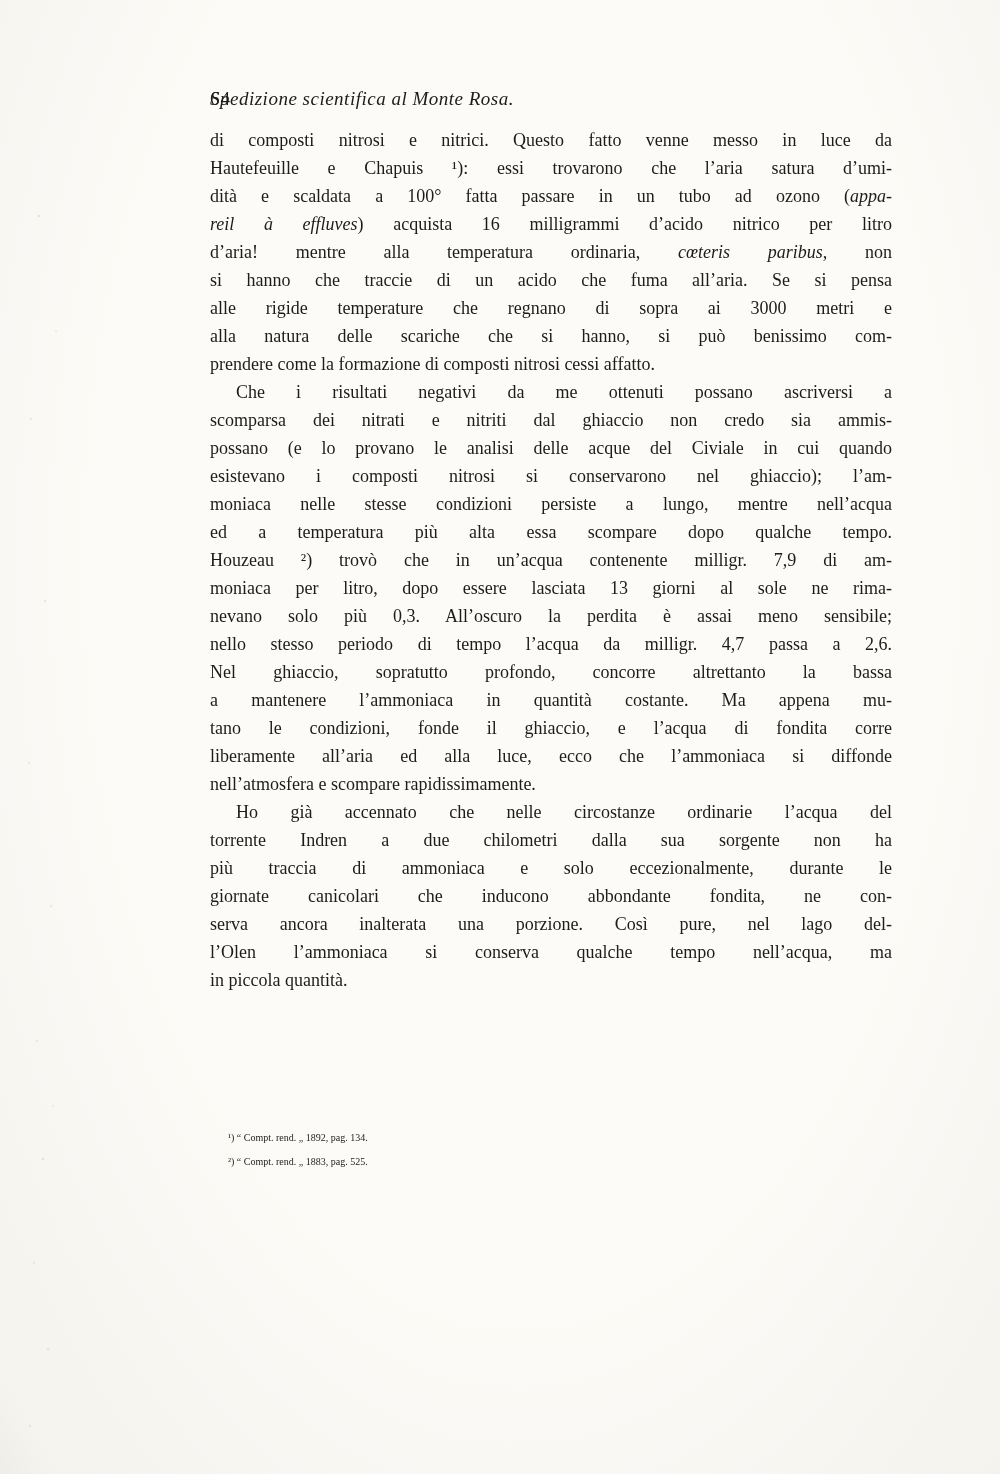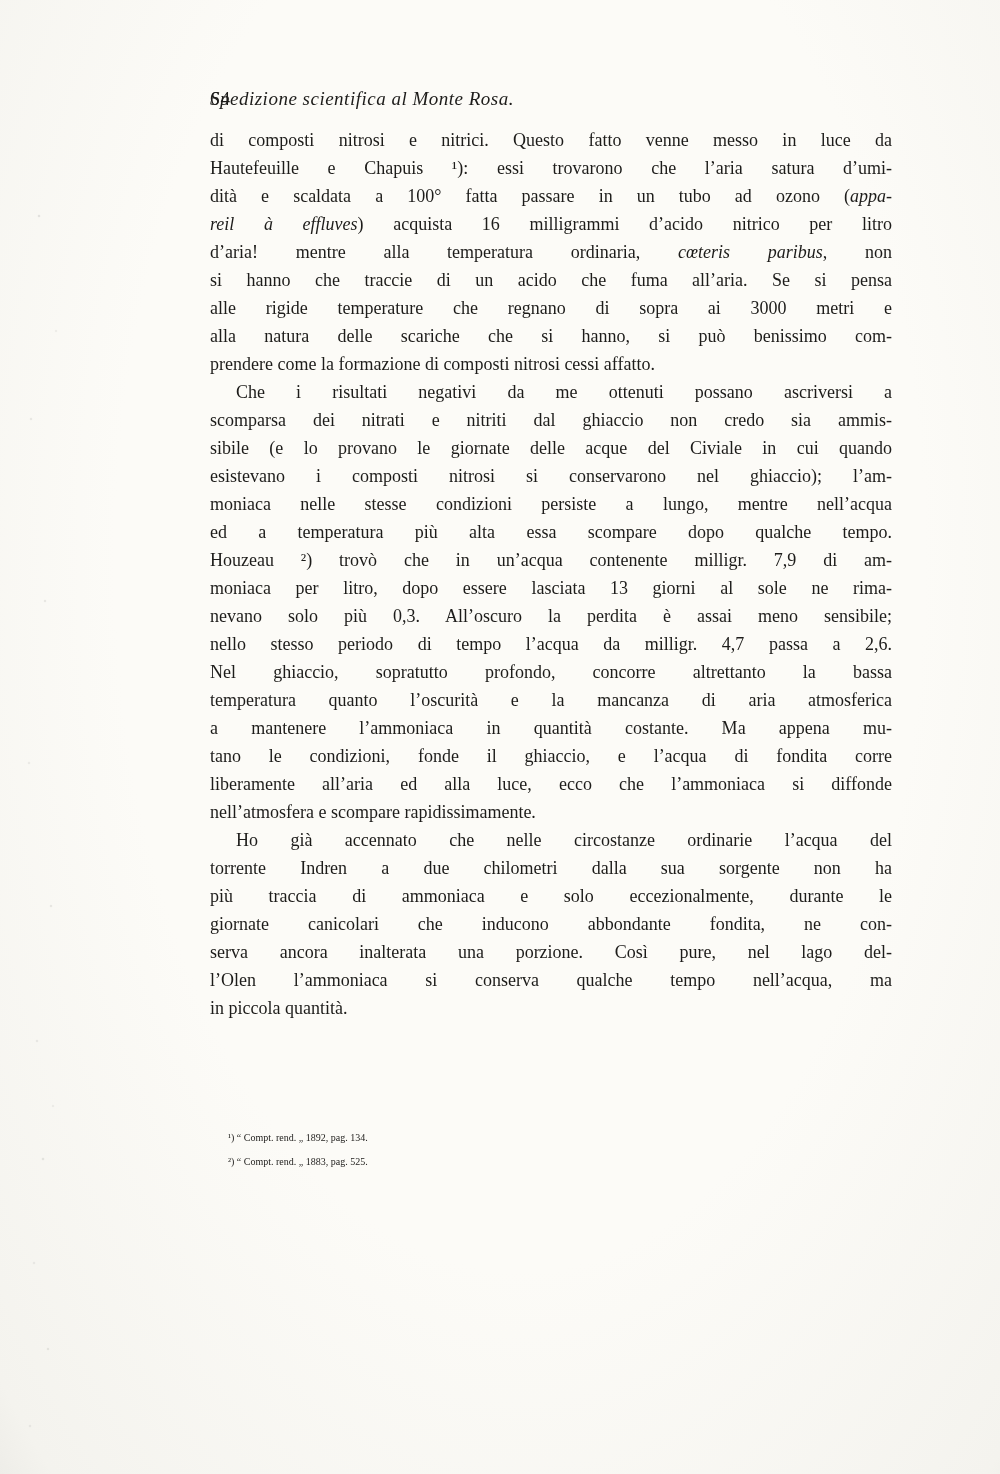--- a/index.html
+++ b/index.html
@@ -116,30 +116,29 @@
         <div class="line"><i>reil à effluves</i>) acquista 16 milligrammi d’acido nitrico per litro</div>
         <div class="line">d’aria! mentre alla temperatura ordinaria, <i>cœteris paribus</i>, non</div>
         <div class="line">si hanno che traccie di un acido che fuma all’aria. Se si pensa</div>
         <div class="line">alle rigide temperature che regnano di sopra ai 3000 metri e</div>
         <div class="line">alla natura delle scariche che si hanno, si può benissimo com-</div>
         <div class="line last">prendere come la formazione di composti nitrosi cessi affatto.</div>
       </div>
       <div class="paragraph">
         <div class="line indent">Che i risultati negativi da me ottenuti possano ascriversi a</div>
         <div class="line">scomparsa dei nitrati e nitriti dal ghiaccio non credo sia ammis-</div>
-        <div class="line">sibile (e lo provano le giornate delle acque del Civiale in cui quando</div>
+        <div class="line">possano (e lo provano le analisi delle acque del Civiale in cui quando</div>
         <div class="line">esistevano i composti nitrosi si conservarono nel ghiaccio); l’am-</div>
         <div class="line">moniaca nelle stesse condizioni persiste a lungo, mentre nell’acqua</div>
         <div class="line">ed a temperatura più alta essa scompare dopo qualche tempo.</div>
         <div class="line">Houzeau ²) trovò che in un’acqua contenente milligr. 7,9 di am-</div>
         <div class="line">moniaca per litro, dopo essere lasciata 13 giorni al sole ne rima-</div>
         <div class="line">nevano solo più 0,3. All’oscuro la perdita è assai meno sensibile;</div>
         <div class="line">nello stesso periodo di tempo l’acqua da milligr. 4,7 passa a 2,6.</div>
         <div class="line">Nel ghiaccio, sopratutto profondo, concorre altrettanto la bassa</div>
-        <div class="line">temperatura quanto l’oscurità e la mancanza di aria atmosferica</div>
         <div class="line">a mantenere l’ammoniaca in quantità costante. Ma appena mu-</div>
         <div class="line">tano le condizioni, fonde il ghiaccio, e l’acqua di fondita corre</div>
         <div class="line">liberamente all’aria ed alla luce, ecco che l’ammoniaca si diffonde</div>
         <div class="line last">nell’atmosfera e scompare rapidissimamente.</div>
       </div>
       <div class="paragraph">
         <div class="line indent">Ho già accennato che nelle circostanze ordinarie l’acqua del</div>
         <div class="line">torrente Indren a due chilometri dalla sua sorgente non ha</div>
         <div class="line">più traccia di ammoniaca e solo eccezionalmente, durante le</div>
         <div class="line">giornate canicolari che inducono abbondante fondita, ne con-</div>

